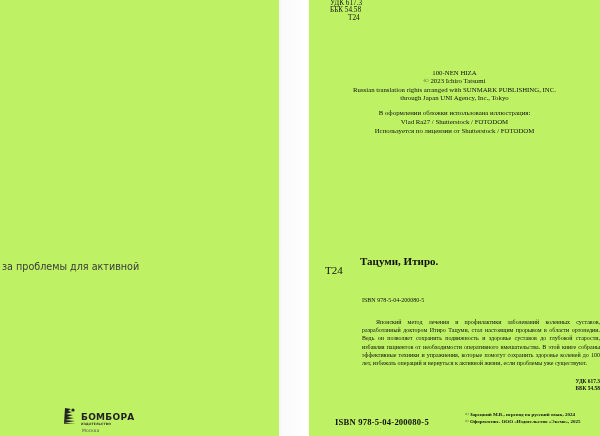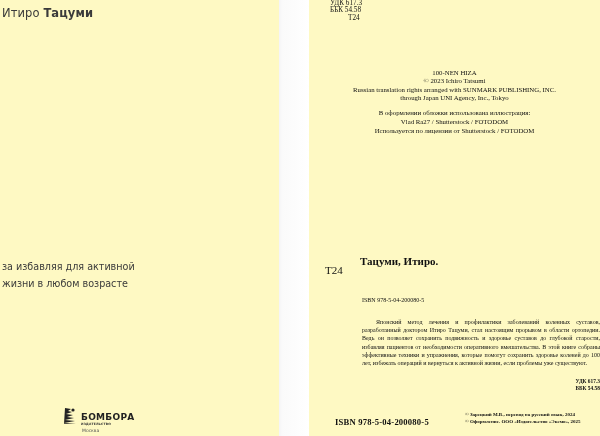--- a/index.html
+++ b/index.html
@@ -1,17 +1,17 @@
 <!DOCTYPE html>
 <html><head>
 <meta charset="utf-8">
 <style>
   html, body { margin: 0; padding: 0; background: #ffffff; }
   body { width: 600px; height: 436px; position: relative; overflow: hidden; }
-  .page { position: absolute; top: 0; height: 436px; background: #fef9c3; }
+  .page { position: absolute; top: 0; height: 436px; background: #bef264; }
   .left { left: 0; width: 279px; font-family: "DejaVu Sans", sans-serif; color: #3a3a3a; }
   .spine { position: absolute; left: 279px; top: 0; width: 30px; height: 436px;
            background: linear-gradient(to right, #f4f4f6 0, #fafafa 3px, #ffffff 30px); }
   .right { left: 309px; width: 291px; font-family: "Liberation Serif", serif; color: #111; }
 
   .author { position: absolute; left: 2px; top: 6px; font-size: 11.5px; color: #3a3a3a; letter-spacing: 0.1px; }
   .author b { font-weight: bold; }
   .title { position: absolute; left: 0; top: 92px; font-size: 27px; line-height: 40px; color: #77787b;
            letter-spacing: 1.5px; font-weight: normal; }
   .title div { white-space: nowrap; }
@@ -37,29 +37,24 @@
   .annot { position: absolute; left: 53px; top: 318px; width: 238px; font-size: 6px; line-height: 8.2px; text-align: justify; }
   .annot p { margin: 0; text-indent: 14px; }
   .udk-bottom { position: absolute; right: 0; top: 378px; font-size: 5.4px; line-height: 6.8px; font-weight: bold; text-align: left; }
   .isbn-big { position: absolute; left: 26px; top: 417px; font-size: 8.6px; font-weight: bold; letter-spacing: 0.2px; }
   .copy { position: absolute; left: 156px; top: 411px; font-size: 5px; line-height: 7.4px; font-weight: bold; }
 </style>
 </head>
 <body>
 
 <div class="page left">
-  <div class="author">
-    <span>Итиро</span>
-    <b>Тацуми</b>
-  </div>
 
 
   <div class="subtitle">
-    <div>за избавляя для активной</div>
-    <div>жизни в любом возрасте</div>
+    <div>за проблемы для активной</div>
   </div>
 
   <div class="logo">
     <svg class="logo-mark" viewBox="0 0 16 18">
       <path d="M3 1 L9 2 L6 4 L10 5 L4 7 L11 8 L5 10 L12 11 L3 13 L13 14 L2 16 L14 17 L2 17 Z" fill="#222"></path>
       <circle cx="11" cy="3" r="1.6" fill="#222"></circle>
     </svg>
     <div class="logo-text">
       <span class="logo-name">БОМБОРА</span>
       <span class="logo-sub">ИЗДАТЕЛЬСТВО</span>

